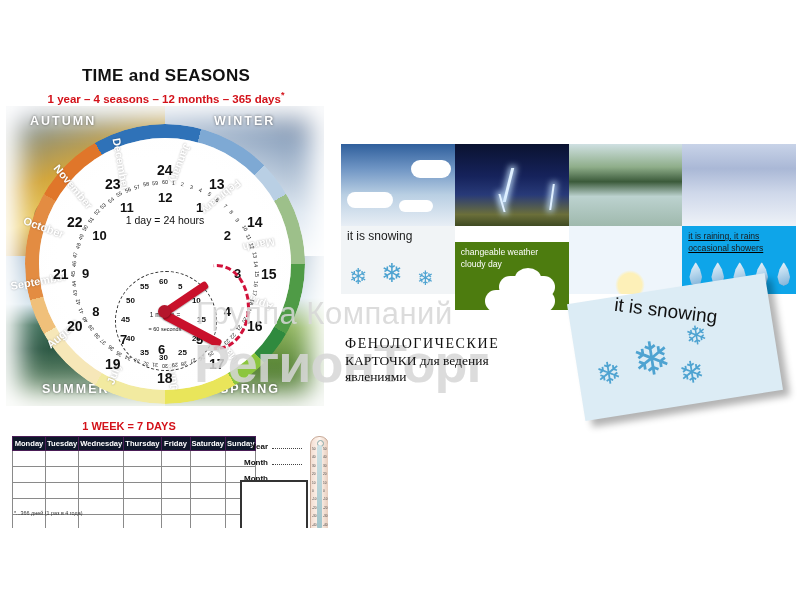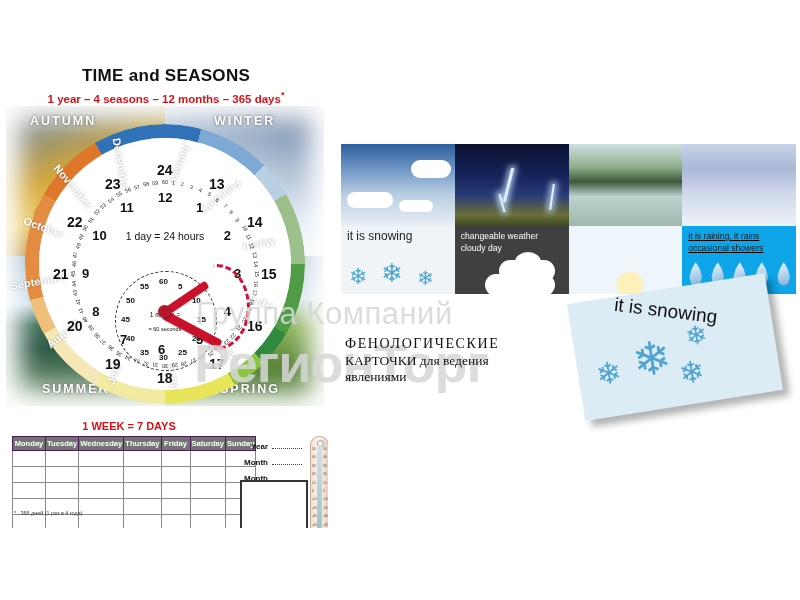--- a/index.html
+++ b/index.html
@@ -61,21 +61,21 @@
 
   .monthlbl{position:absolute;left:159px;top:158px;width:0;height:0;}
   .monthlbl span{position:absolute;display:block;font-size:11px;font-weight:bold;
         color:#fff;white-space:nowrap;text-shadow:0 0 2px rgba(0,0,0,.35);
         transform-origin:0 50%;}
 
   .hourmark{position:absolute;font-weight:bold;color:#111;}
   .h-big{font-size:14px;} .h-sm{font-size:13px;}
   .minitick{position:absolute;font-size:5.4px;color:#222;}
 
-  .center-txt{position:absolute;width:318px;text-align:center;font-size:10.5px;color:#111;margin-top:16px;}
+  .center-txt{position:absolute;width:318px;text-align:center;font-size:10.5px;color:#111;}
   #ct1{left:0;top:108px;} #ct2{left:0;top:124px;}
 
   
   #subdial{position:absolute;left:103px;top:165px;width:112px;height:98px;}
   #subring{position:absolute;left:6px;top:0;width:100px;height:98px;border-radius:50%;
         border:1.2px dashed #333;}
   #subdial .mn{position:absolute;font-size:8px;font-weight:bold;color:#111;}
   #subc1{position:absolute;left:0;top:40px;width:112px;text-align:center;font-size:6.5px;color:#111;}
   #subc2{position:absolute;left:0;top:55px;width:112px;text-align:center;font-size:5.5px;color:#111;}
 
@@ -85,21 +85,21 @@
   #hub{position:absolute;left:152px;top:199px;width:13px;height:13px;border-radius:50%;
        background:#b5162c;box-shadow:0 1px 2px rgba(0,0,0,.4);z-index:6;}
   #arcarrow{position:absolute;left:178px;top:158px;width:60px;height:80px;
        border:3px dashed #d1113a;border-radius:50%;
        clip-path:polygon(45% 0,100% 0,100% 100%,45% 100%);}
 
   
   .wk-title{position:absolute;left:0;top:362px;width:250px;text-align:center;
        font-size:11px;font-weight:bold;color:#d3121a;}
   #wktable{position:absolute;left:8px;top:378px;border-collapse:collapse;}
-  #wktable th{background:#737373;color:#fff;font-size:7.6px;font-weight:bold;
+  #wktable th{background:#0f172a;color:#fff;font-size:7.6px;font-weight:bold;
        border:1px solid #4a1d56;padding:2px 1px;text-align:center;}
   #wktable td{border:1px solid #8a8a8a;height:13px;background:#fff;}
   .ymdbox{position:absolute;left:236px;top:382px;width:62px;font-size:8px;color:#111;}
   .ymdrow{display:flex;align-items:baseline;margin-bottom:5px;}
   .ymdrow b{font-weight:bold;width:28px;text-align:right;}
   .ymdline{flex:1;border-bottom:1.2px dotted #444;margin-left:4px;height:8px;}
   #drawbox{position:absolute;left:236px;top:422px;width:64px;height:55px;
        border:2px solid #333;background:#fff;}
   #thermo{position:absolute;left:306px;top:378px;width:17px;height:100px;border-radius:9px;
        background:linear-gradient(90deg,#f3ded2,#fff6f0,#e7cdbd);border:1px solid #c9ab99;}
@@ -114,21 +114,21 @@
   .ph{flex:1;height:82px;}
   .ph1{background:linear-gradient(180deg,#2f5f9c 0%,#6f95c4 30%,#b9cfe3 62%,#e8eef5 100%);}
   .ph2{background:linear-gradient(180deg,#0a1230 0%,#16235c 40%,#283a78 62%,#6b6f3a 86%,#3f4a22 100%);position:relative;overflow:hidden;}
   .ph3{background:linear-gradient(180deg,#cfe0e2 0%,#8fae8a 28%,#3b5a3a 46%,#bcd2cf 64%,#9fb9ad 100%);}
   .ph4{background:linear-gradient(180deg,#c8d3e8 0%,#aab8d6 30%,#cfd8ea 60%,#eef2f8 100%);}
   .bolt{position:absolute;background:#dff0ff;box-shadow:0 0 6px 2px rgba(200,230,255,.9);}
 
   #wcards{position:absolute;left:341px;top:226px;width:455px;height:68px;display:flex;}
   .wc{flex:1;height:68px;position:relative;overflow:hidden;padding:4px 6px;box-sizing:border-box;}
   .wc1{background:#f1f4f6;}
-  .wc2{background:#404040;}
+  .wc2{background:#4d7c0f;margin-top:16px;}
   .wc3{background:#eef5fb;}
   .wc4{background:#0ea5e9;text-decoration:underline;}
   .wc .lab{font-size:8.6px;color:#1a1a1a;line-height:12px;position:relative;z-index:3;}
   .wc1 .lab{font-size:12px;color:#1a1a1a;}
   .wc2 .lab{color:#fff;}
   .cloud{position:absolute;background:#fff;border-radius:40px;}
   .flake{position:absolute;color:#4ea3d1;line-height:1;}
   .drop{position:absolute;width:13px;height:22px;
         background:linear-gradient(160deg,#eaf4fb 0%,#b9d8ee 45%,#7fb2d8 100%);
         border-radius:50% 50% 50% 50%/62% 62% 38% 38%;

